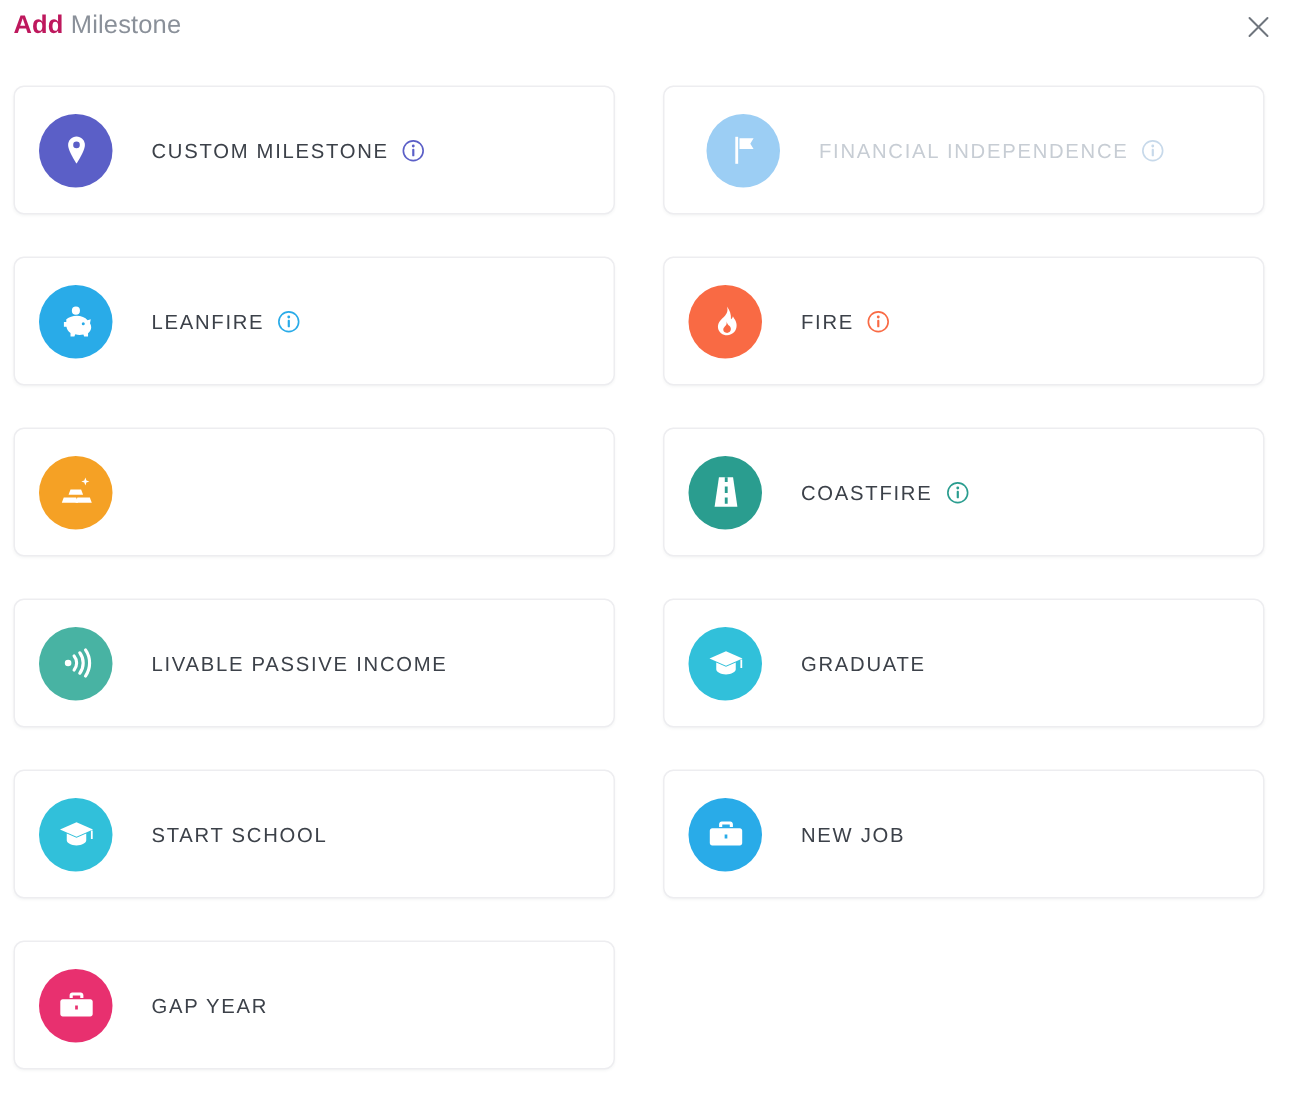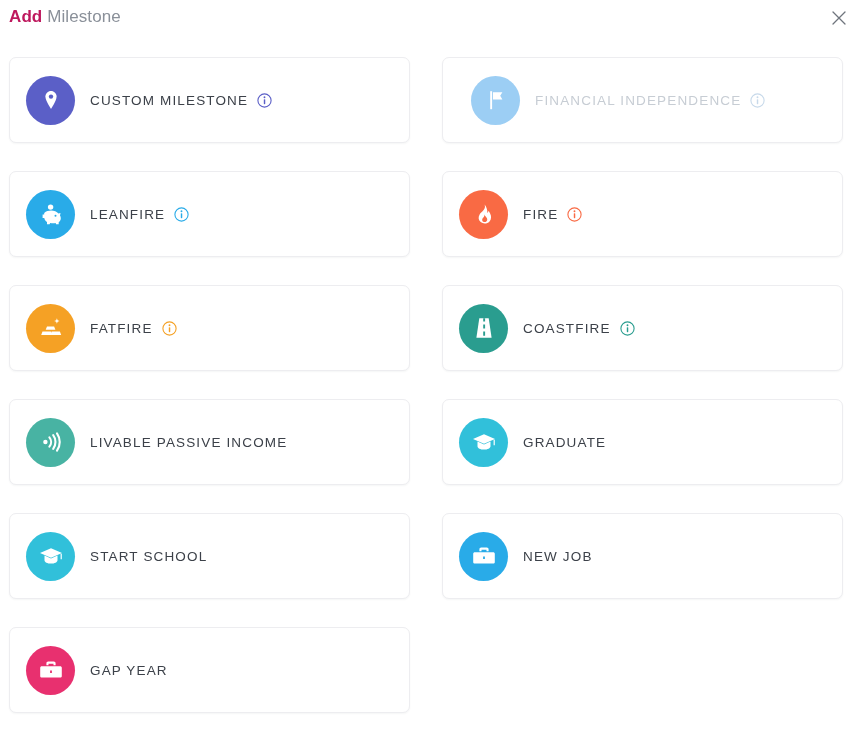--- a/index.html
+++ b/index.html
@@ -82,20 +82,21 @@
     height: 86px;
     background: #ffffff;
     border: 1px solid #ededf0;
     border-radius: 7px;
     box-shadow: 0 1px 2px rgba(30, 35, 45, 0.045);
     display: flex;
     align-items: center;
     padding-left: 16px;
     cursor: pointer;
     user-select: none;
+    gap: 11px;
   }
   .milestone-card.is-disabled {
     cursor: default;
     padding-left: 28px;
   }
 
   .icon-badge {
     flex: 0 0 auto;
     width: 49px;
     height: 49px;
@@ -233,30 +234,20 @@
       </div>
       <div class="milestone-card">
         <span class="icon-badge" style="background: rgb(245, 161, 37); color: rgb(245, 161, 37);">
           <svg width="26" height="26" viewBox="0 0 26 26">
             <path fill="#fff" d="M18.9 3.3l.7 2 2 .7-2 .7-.7 2-.7-2-2-.7 2-.7z"></path>
             <path fill="#fff" d="M9 11.4h7.1l1.3 3.4H7.7z"></path>
             <path fill="#fff" d="M4.5 16.6h8.3l1.3 3.5H3.2z"></path>
             <path fill="#fff" d="M13.6 16.6h8.3l1.3 3.5h-10.9z"></path>
           </svg>
         </span>
-        <span class="card-body">
-          <span class="card-label">Fatfire</span>
-          <span class="info-icon">
-            <svg width="15" height="15" viewBox="0 0 15 15">
-              <circle cx="7.5" cy="7.5" r="6.6" fill="none" stroke="#f5a125" stroke-width="1.1"></circle>
-              <circle cx="7.5" cy="4.3" r="0.95" fill="#f5a125"></circle>
-              <rect x="6.8" y="6.2" width="1.45" height="5" rx="0.6" fill="#f5a125"></rect>
-            </svg>
-          </span>
-        </span>
       </div>
       <div class="milestone-card">
         <span class="icon-badge" style="background: rgb(42, 157, 143); color: rgb(42, 157, 143);">
           <svg width="26" height="26" viewBox="0 0 26 26">
             <path fill="#fff" d="M8.3 3.2h9.4l2.9 19.6H5.4z"></path>
             <path fill="currentColor" d="M12.2 3.2h1.9v3.2h-1.9zM12.2 9.4h1.9v4.2h-1.9zM12.2 16.6h1.9v4.2h-1.9z"></path>
             <path fill="currentColor" d="M7.1 3.2h.01"></path>
           </svg>
         </span>
         <span class="card-body">

